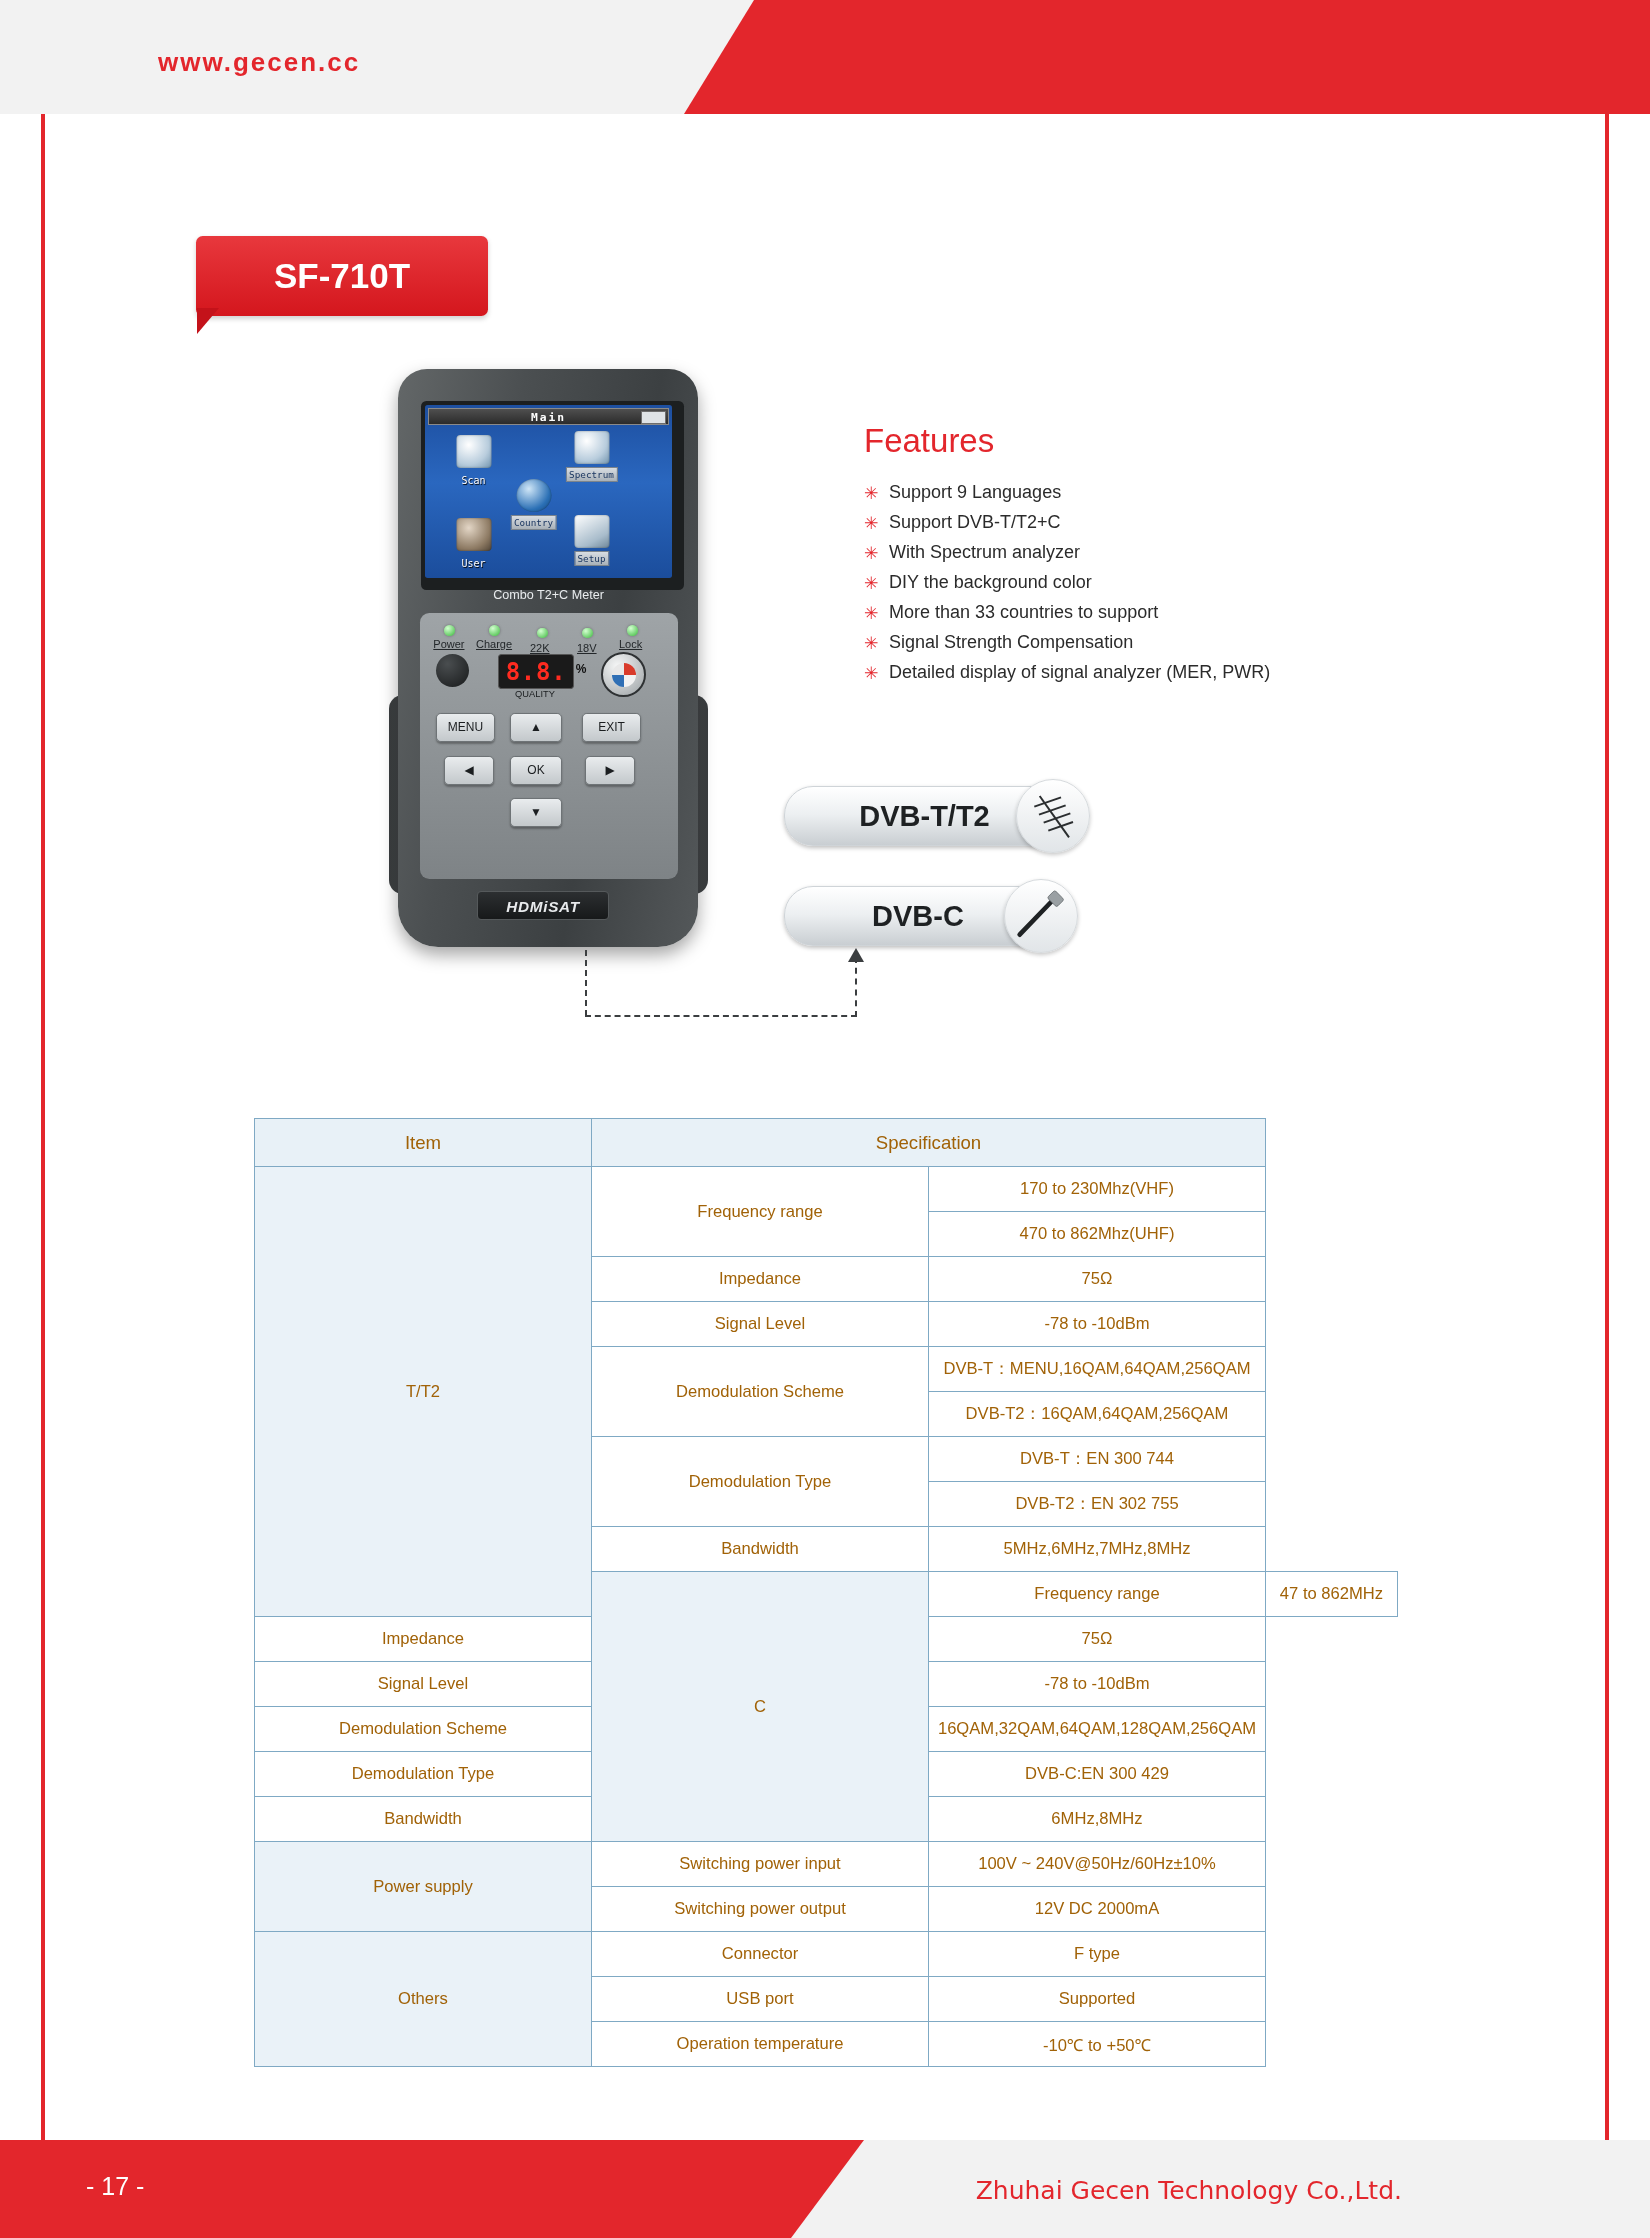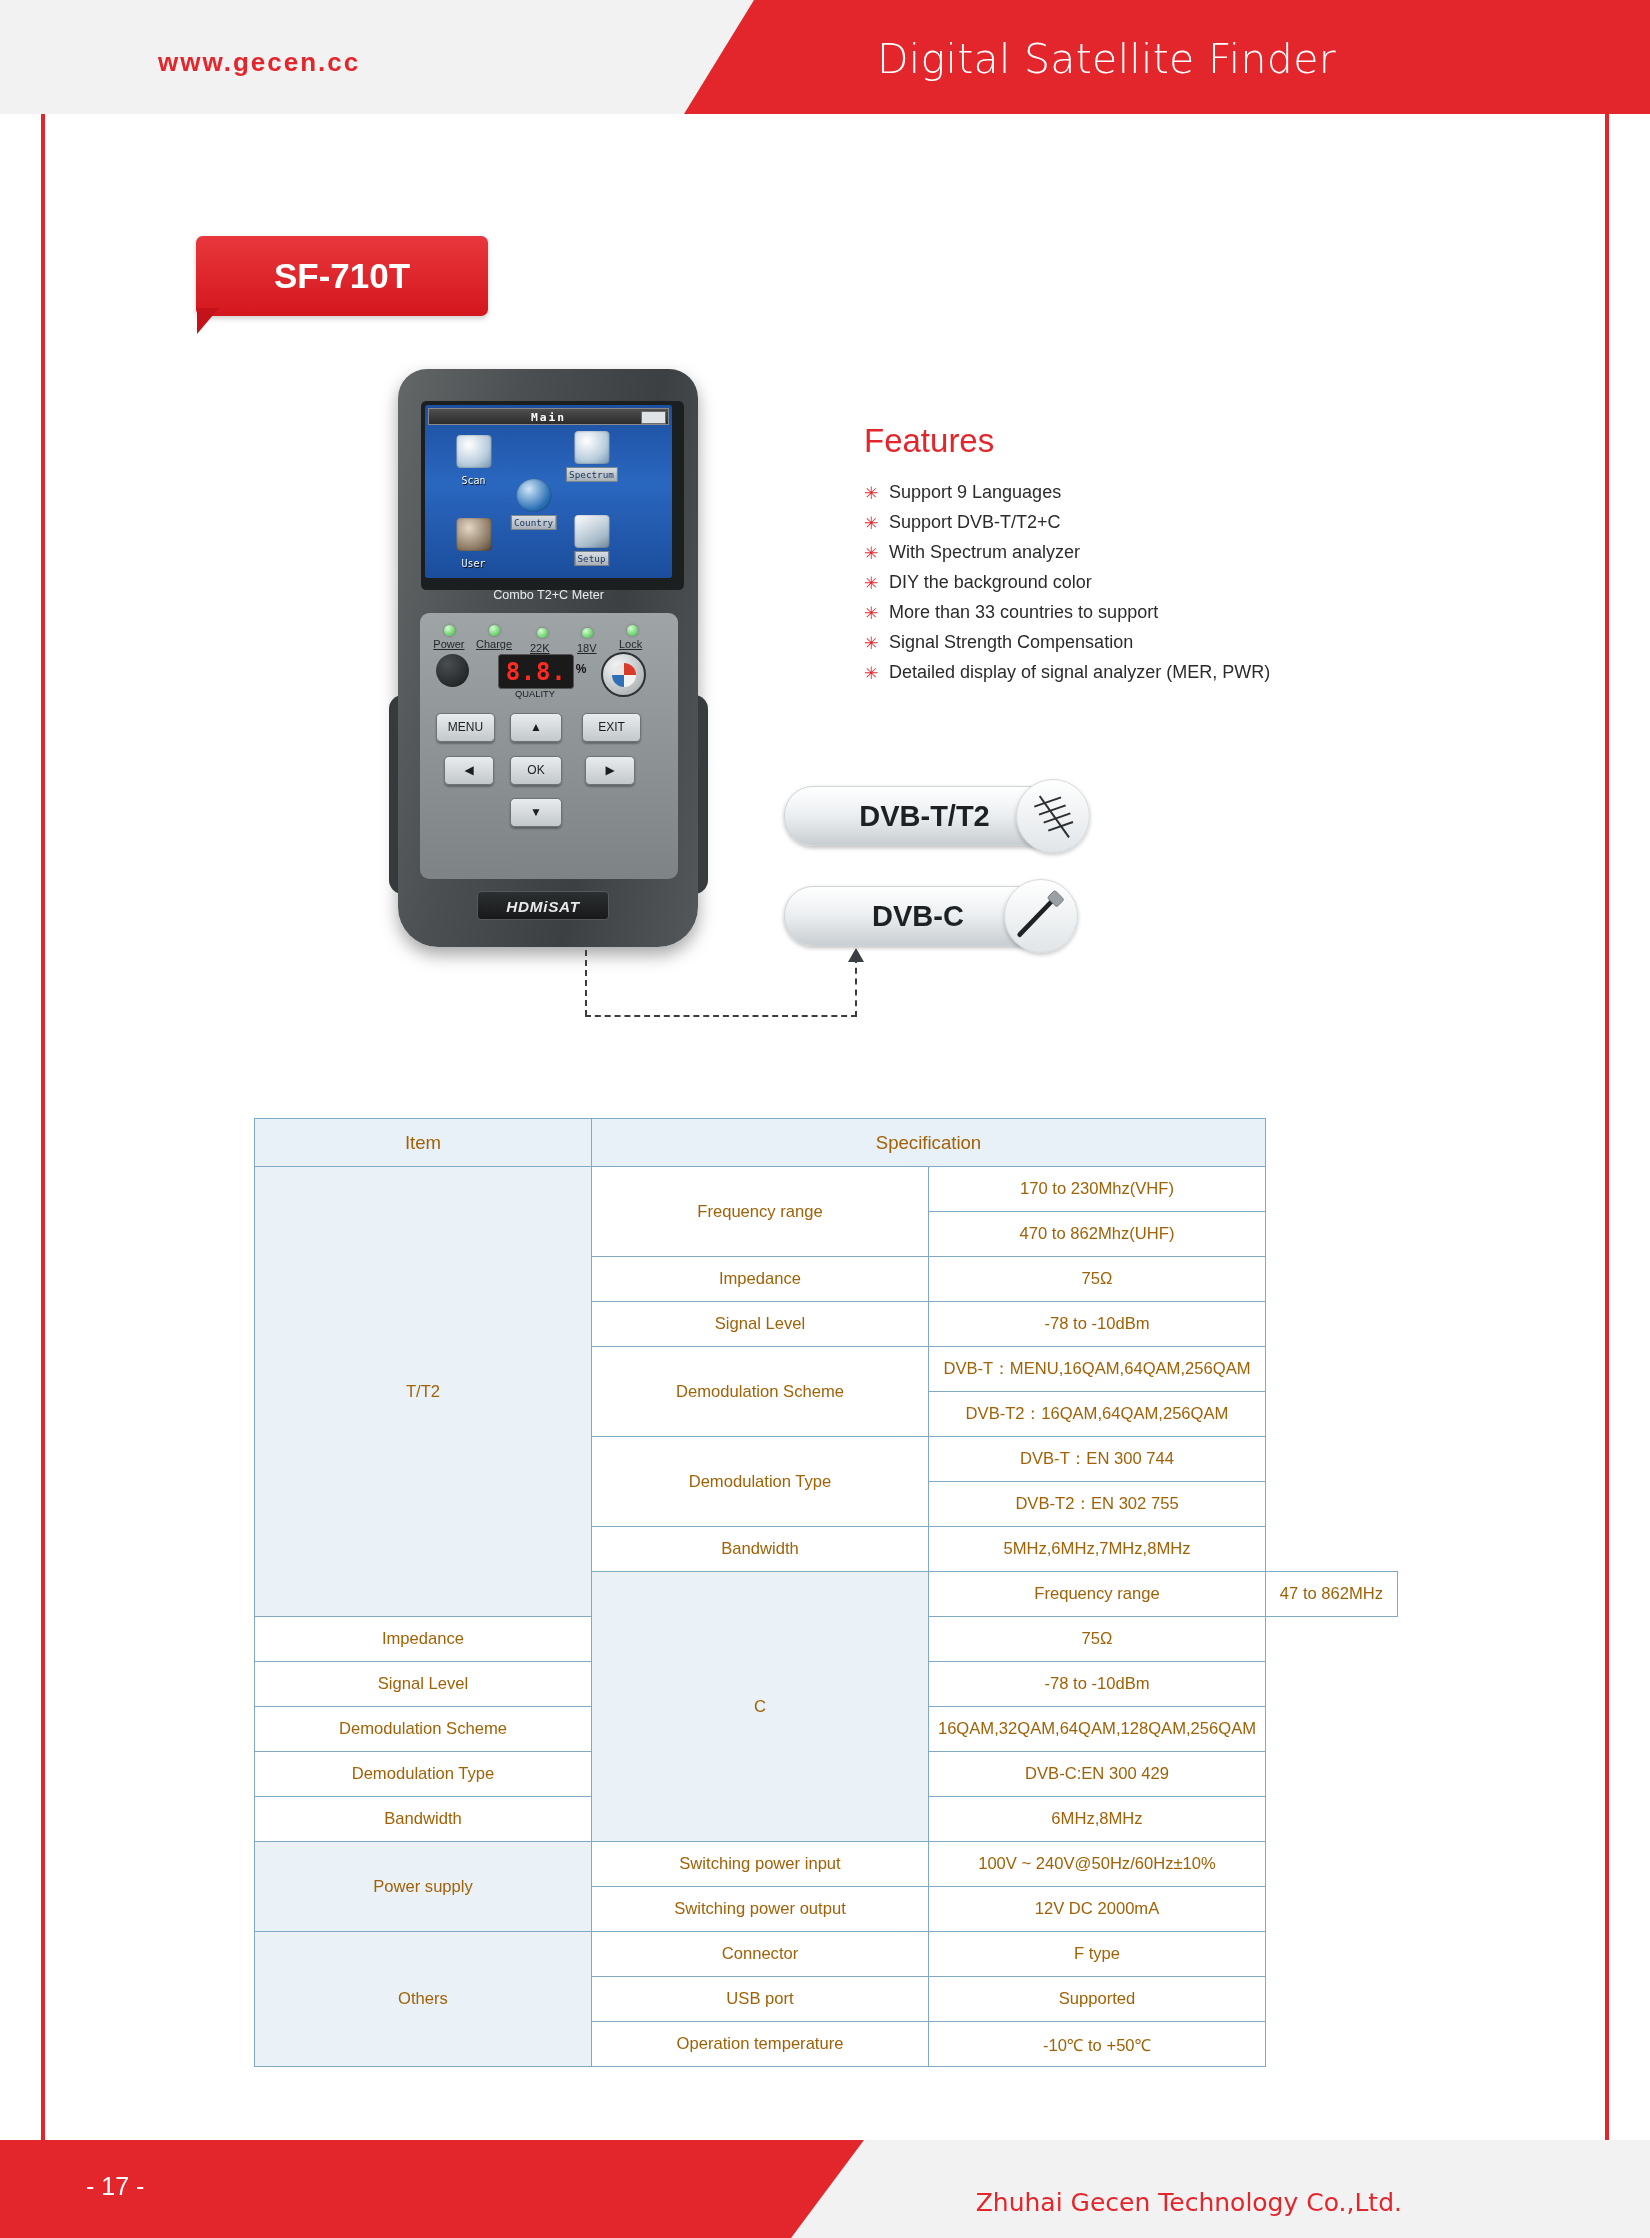--- a/index.html
+++ b/index.html
@@ -447,34 +447,33 @@
   }
   .footer-page {
     position: absolute;
     left: 86px; top: 32px;
     color: #ffffff;
     font-size: 25px;
     font-family: "Liberation Sans", sans-serif;
   }
   .footer-company {
     position: absolute;
-    right: 100px; top: 48px;
+    right: 100px; top: 36px;
     color: #e3262c;
     font-size: 25px;
     font-family: "DejaVu Sans", sans-serif;
   }
 </style>
 </head>
 <body>
 
 <div class="header">
   <div class="header-left-bg"></div>
   <div class="header-right-bg"></div>
   <div class="site-url">www.gecen.cc</div>
-  <div class="header-title">Digital Satellite Finder</div>
 </div>
 
 <div class="page-border-left"></div>
 <div class="page-border-right"></div>
 
 <div class="model-tag">
   <div class="model-tag-text">SF-710T</div>
 </div>
 <div class="model-tag-tail"></div>
 

